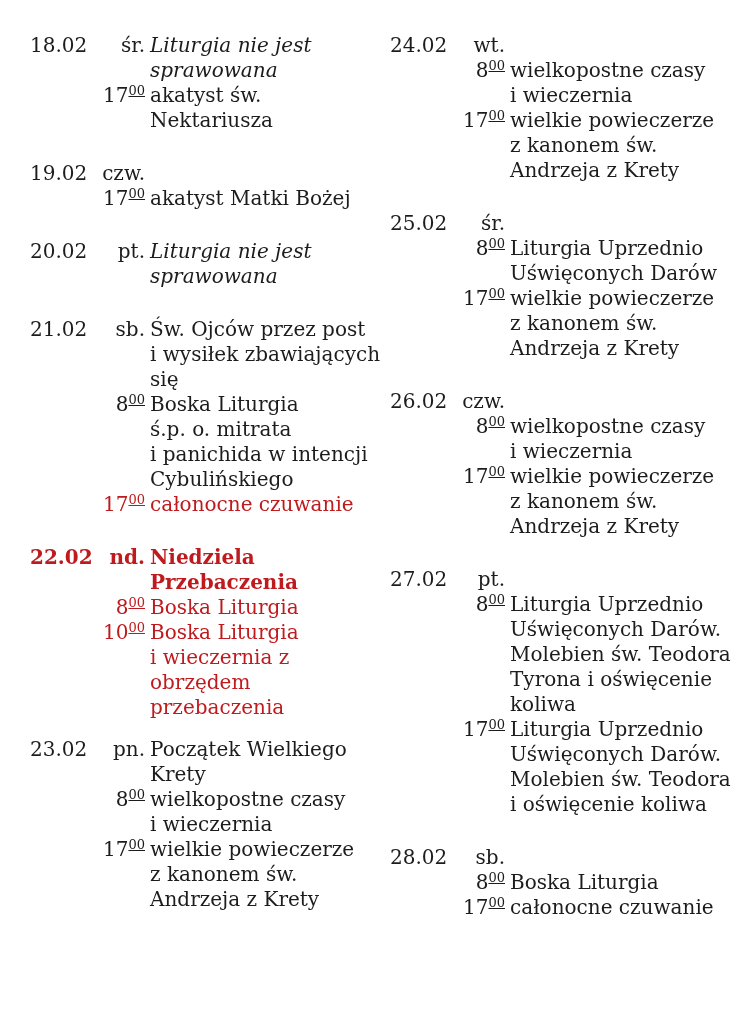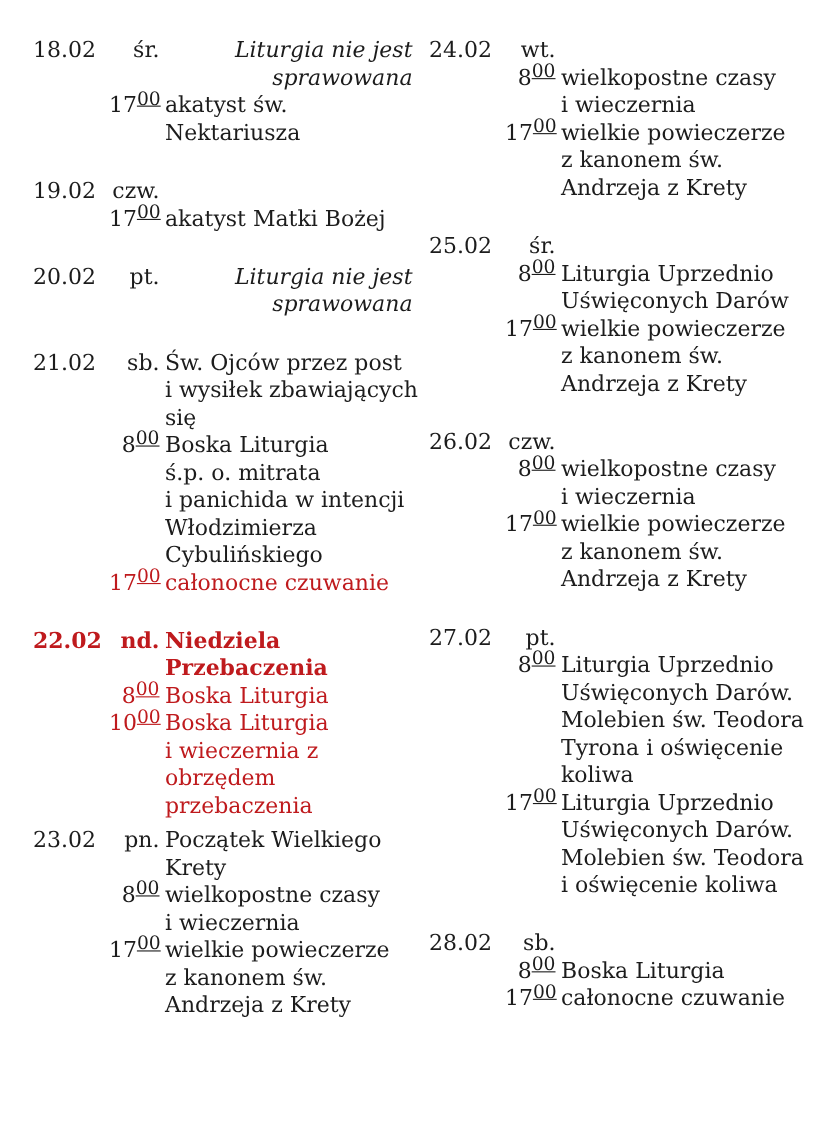--- a/index.html
+++ b/index.html
@@ -18,36 +18,36 @@
     position:relative;
     width:756px;height:1024px;
     overflow:hidden;
     background:var(--bg);
     text-decoration:underline;
   }
   .col{position:absolute;top:33px;}
   .col-left{left:30px;width:345px;}
   .col-right{left:390px;width:360px;}
   .entry{margin-bottom:28px;}
-  .entry.entry-red{margin-bottom:6px;color:var(--red);}
+  .entry.entry-red{margin-bottom:17px;color:var(--red);}
   .row{
     display:grid;
     grid-template-columns:64px 46px auto;
     column-gap:5px;
     font-size:20px;
     line-height:25px;
   }
   .c-date{white-space:nowrap;}
   .c-mid{text-align:right;white-space:nowrap;}
   .c-text{white-space:nowrap;}
   .bold{font-weight:bold;}
-  .italic{font-style:italic;text-align:right;}
+  .italic{font-style:italic;}
   .red{color:var(--red);}
   .sup{
-    font-size:17px;
+    font-size:13px;
     line-height:13px;
     position:relative;
     top:-7px;
     text-decoration:underline;
   }
 </style>
 </head>
 <body>
 
 <div class="page">
@@ -129,21 +129,20 @@
           <div class="c-text">ś.p. o. mitrata</div>
         </div>
         <div class="row">
           <div class="c-date"></div>
           <div class="c-mid"></div>
           <div class="c-text">i panichida w intencji</div>
         </div>
         <div class="row">
           <div class="c-date"></div>
           <div class="c-mid"></div>
-          <div class="c-text">Włodzimierza</div>
         </div>
         <div class="row">
           <div class="c-date"></div>
           <div class="c-mid"></div>
           <div class="c-text">Cybulińskiego</div>
         </div>
         <div class="row">
           <div class="c-date"></div>
           <div class="c-mid red"><span>17</span><span class="sup">00</span></div>
           <div class="c-text red">całonocne czuwanie</div>

